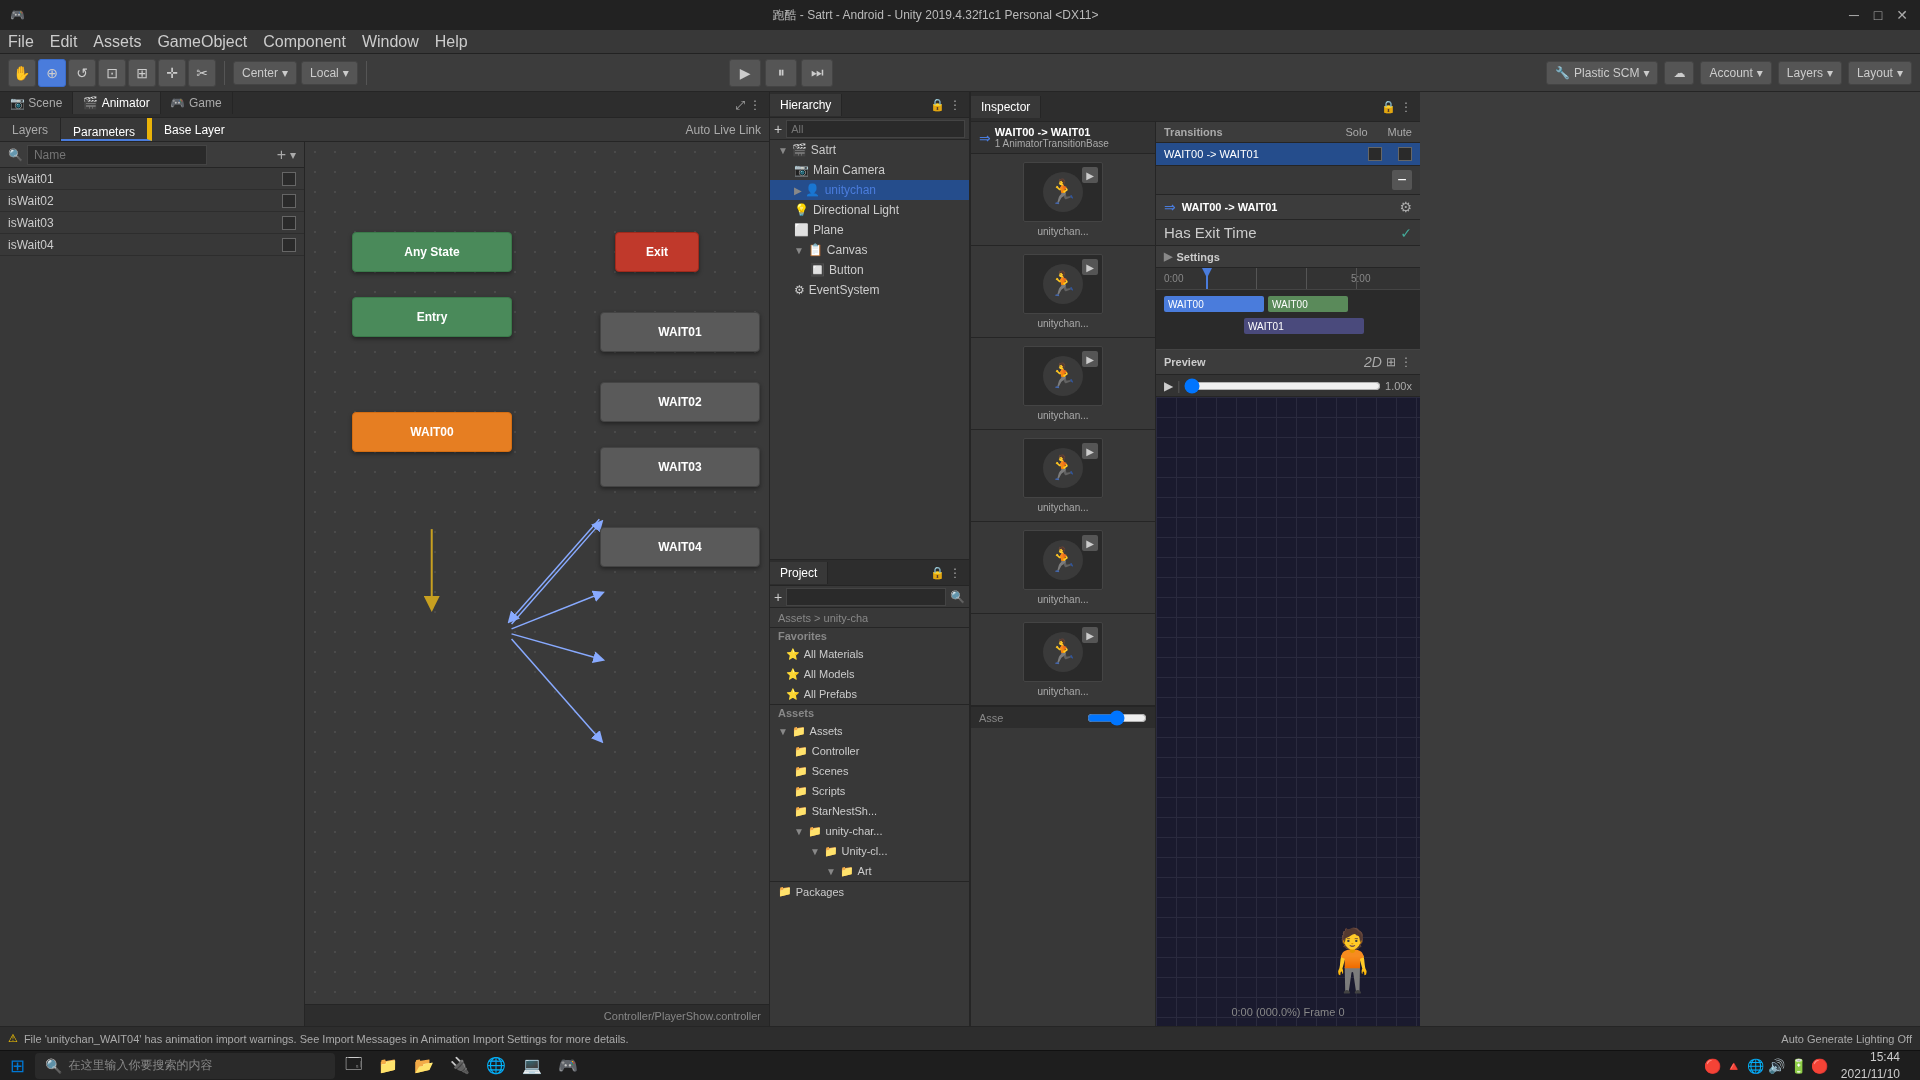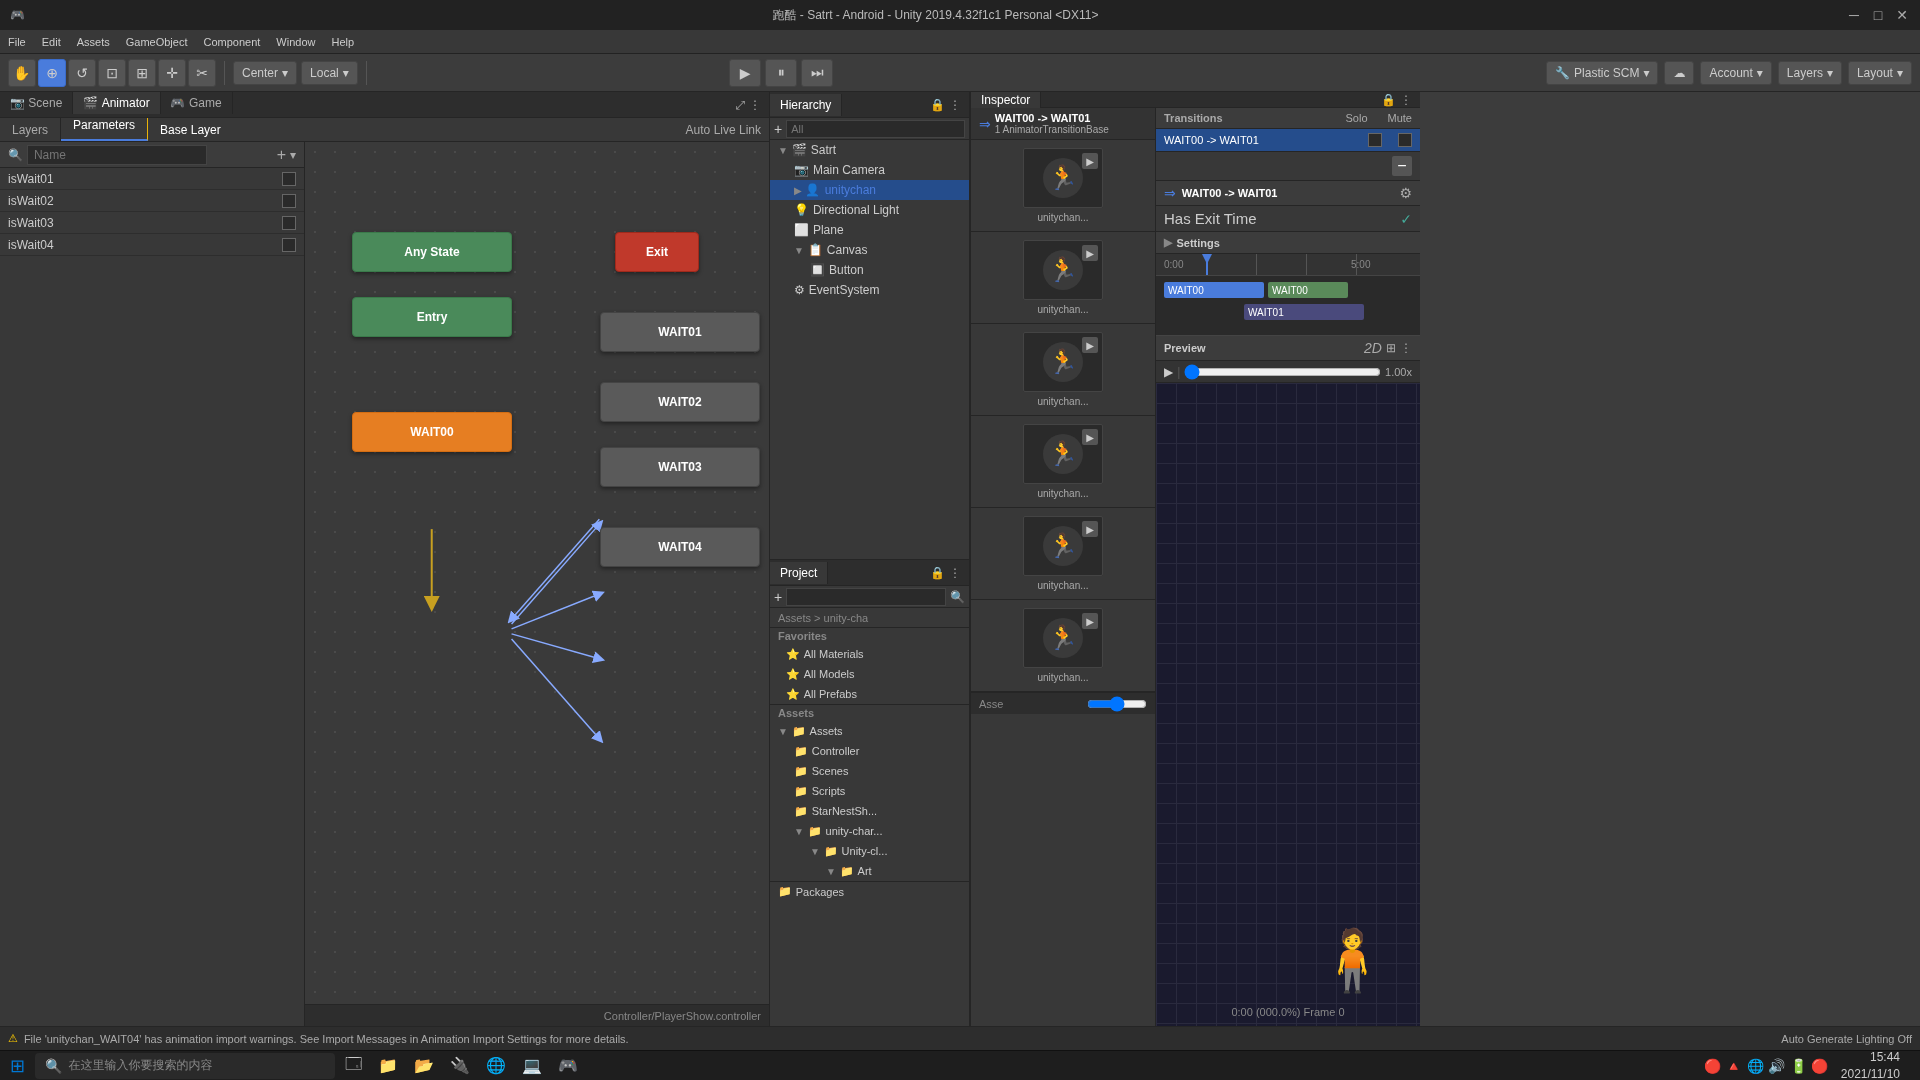--- a/index.html
+++ b/index.html
@@ -12,21 +12,21 @@
     }
     #titlebar .title { flex: 1; text-align: center; }
     #titlebar .win-controls { display: flex; gap: 8px; }
     #titlebar .win-btn { width: 16px; height: 16px; display: flex; align-items: center; justify-content: center; color: #aaa; cursor: pointer; font-size: 14px; }
 
     
     #menubar {
       height: 24px; background: #383838; display: flex; align-items: center; padding: 0 8px; gap: 16px;
       border-bottom: 1px solid #222;
     }
-    #menubar span { color: #ccc; cursor: pointer; font-size: 11px; }
+    #menubar span { color: #ccc; cursor: pointer; font-size: 16px; }
 
     
     #toolbar {
       height: 38px; background: #3c3c3c; display: flex; align-items: center; padding: 0 8px; gap: 4px;
       border-bottom: 1px solid #252525;
     }
     .tool-btn {
       width: 28px; height: 28px; background: #555; border: 1px solid #444; border-radius: 3px;
       display: flex; align-items: center; justify-content: center; cursor: pointer; color: #ccc; font-size: 14px;
     }
@@ -194,21 +194,21 @@
         <span style="color:#aaa; cursor:pointer;">⤢</span>
         <span style="color:#aaa; cursor:pointer;">⋮</span>
       </div>
     </div>
 
     <div style="display:flex; background:#383838; border-bottom:1px solid #252525; height:24px; align-items:center;">
       <div style="display:flex; height:100%;">
         <div style="display:flex; align-items:center; padding:0 12px; font-size:12px; color:#aaa; cursor:pointer; border-right:1px solid #252525;">
           <span>Layers</span>
         </div>
-        <div style="display:flex; align-items:flex-start; padding:0 12px; font-size:12px; color:#fff; cursor:pointer; border-right:1px solid #eab308; border-bottom:2px solid #4a7cdc;">
+        <div style="display:flex; align-items:flex-end; padding:0 12px; font-size:12px; color:#fff; cursor:pointer; border-right:5px solid #eab308; border-bottom:2px solid #4a7cdc;">
           <span>Parameters</span>
         </div>
       </div>
       <div style="flex:1; display:flex; align-items:center; padding:0 12px; font-size:12px; color:#fff;">
         <span>Base Layer</span>
       </div>
       <div style="display:flex; align-items:center; padding:0 8px; font-size:12px; color:#aaa;">
         <span>Auto Live Link</span>
       </div>
     </div>
@@ -423,21 +423,21 @@
         </div>
         <div class="tree-item" style="padding-left:8px; font-size:11px; border-top:1px solid #252525;">
           <span style="margin-right:4px;">📁</span>Packages
         </div>
       </div>
     </div>
   </div>
 
   <div id="inspector-panel" style="width:450px; flex-shrink:0; display:flex; flex-direction:column; background:#383838; border-left:1px solid #252525; overflow:hidden;">
 
-    <div style="height:16px; background:#2d2d2d; display:flex; align-items:center; border-bottom:1px solid #252525;">
+    <div style="height:30px; background:#2d2d2d; display:flex; align-items:center; border-bottom:1px solid #252525;">
       <div class="panel-tab active" style="background:#383838; color:#fff;">
         <span>Inspector</span>
       </div>
       <div style="margin-left:auto; padding:0 8px; display:flex; gap:4px;">
         <span style="color:#aaa; cursor:pointer;">🔒</span>
         <span style="color:#aaa; cursor:pointer;">⋮</span>
       </div>
     </div>
 
     <div style="display:flex; flex:1; overflow:hidden;">

